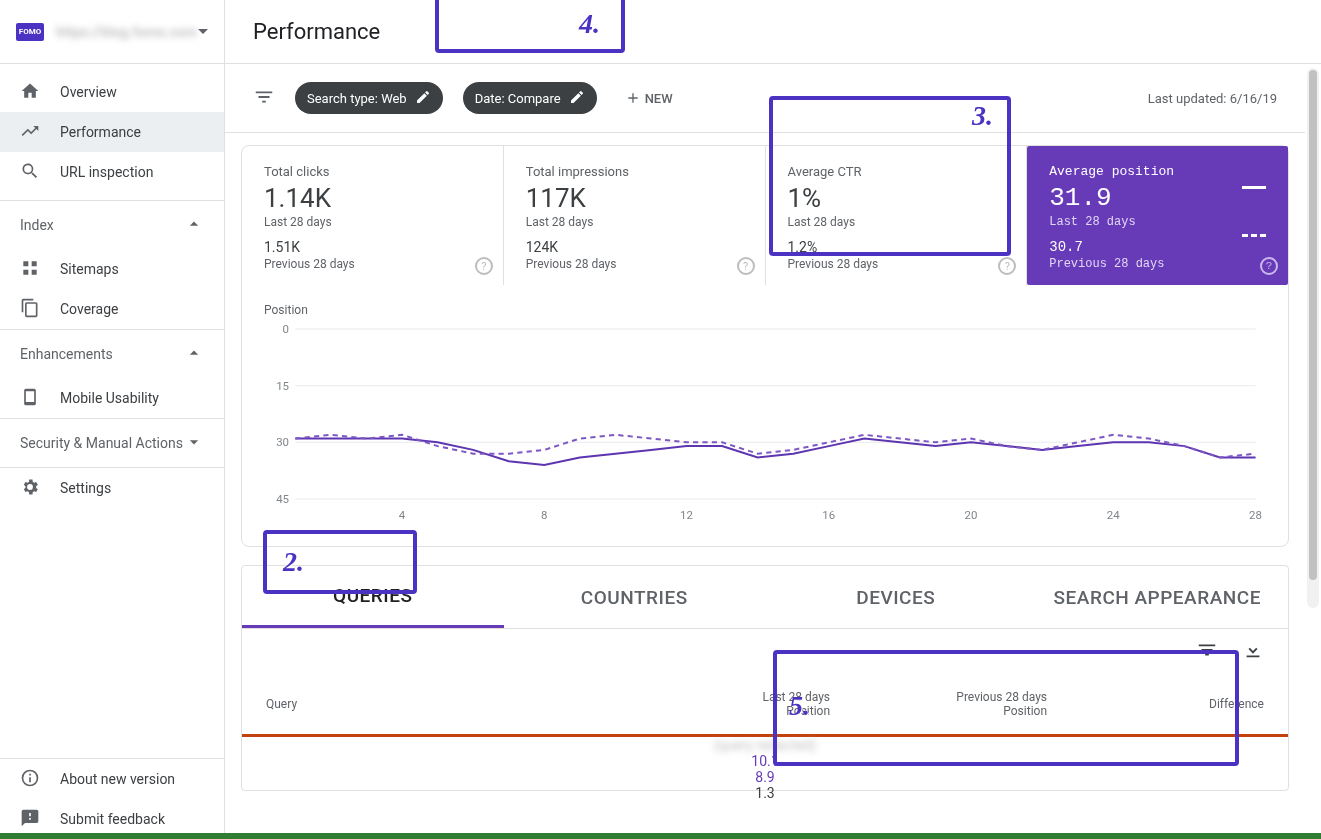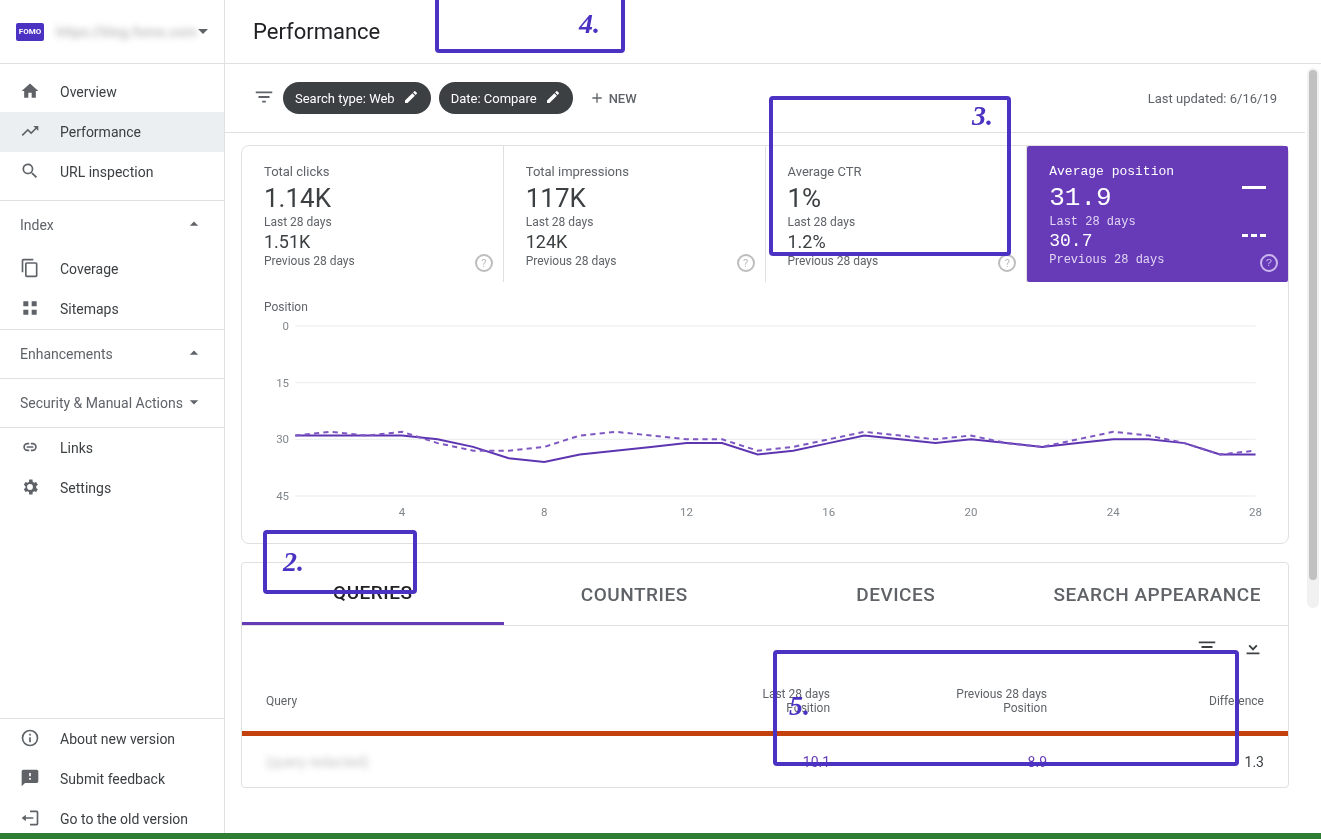--- a/index.html
+++ b/index.html
@@ -82,21 +82,21 @@
     height: 64px;
     display: flex; align-items: center;
     padding: 0 28px;
     border-bottom: 1px solid #e0e0e0;
   }
   .page-title { font-size: 22px; font-weight: 400; color: #202124; }
   .content-scroll { flex: 1; overflow-y: auto; background: #fff; padding-right: 16px; }
   .filter-row {
     display: flex; align-items: center;
     padding: 18px 28px;
-    gap: 8px;
+    gap: 20px;
     border-bottom: 1px solid #e0e0e0;
   }
   .chip {
     background: #3c4043; color: #fff;
     border-radius: 16px; height: 32px;
     display: inline-flex; align-items: center;
     padding: 0 12px; font-size: 13px;
     gap: 8px; cursor: pointer;
   }
   .chip .pencil svg { width: 16px; height: 16px; fill: #fff; }
@@ -125,21 +125,21 @@
   .metric:last-child { border-right: none; font-family: Liberation Mono, monospace; }
   .metric.active {
     background: #673ab7; color: #fff;
     border-radius: 2px;
   }
   .metric .label { font-size: 13px; color: #5f6368; }
   .metric.active .label { color: #fff; }
   .metric .value { font-size: 26px; font-weight: 400; margin-top: 4px; }
   .metric .sub { font-size: 12px; color: #5f6368; margin-top: 2px; }
   .metric.active .sub { color: #e1d7f4; }
-  .metric .value2 { font-size: 18px; margin-top: 2px; }
+  .metric .value2 { font-size: 14px; margin-top: 10px; }
   .metric .help {
     position: absolute; right: 10px; bottom: 10px;
     width: 18px; height: 18px; border-radius: 50%;
     border: 2px solid #bdbdbd;
     display: flex; align-items: center; justify-content: center;
     font-size: 11px; color: #bdbdbd;
   }
   .metric.active .help { border-color: #cbb8ee; color: #cbb8ee; }
   .metric .line-ind {
     position: absolute; right: 22px; top: 40px;
@@ -173,21 +173,21 @@
     display: flex; justify-content: flex-end; gap: 24px;
     padding: 10px 24px;
   }
   .table-toolbar svg { width: 22px; height: 22px; fill: #3c4043; cursor: pointer; }
   .table-header, .table-row {
     display: flex; align-items: center;
     padding: 0 24px;
     height: 56px;
   }
   .table-header { color: #5f6368; font-size: 12px; height: 60px; }
-  .table-row { border-top: 5px solid #c2410c; font-size: 14px; }
+  .table-row { border-top: 3px solid #c2410c; font-size: 14px; flex-direction: column; }
   .col-query { flex: 1.6; }
   .col { flex: 1; text-align: right; }
   .col .two-line { display: inline-block; text-align: right; }
   .col .two-line span { display: block; }
   .query-blur { color: #c1c1c1; filter: blur(3px); }
   
   .callout {
     position: absolute; border: 4px solid #4b32c3; border-radius: 4px;
     pointer-events: none;
   }
@@ -242,79 +242,73 @@
 
     <div class="nav-divider"></div>
     <div class="section-header">
       <span>Index</span>
       <span class="chevron"><svg viewBox="0 0 24 24">
             <path d="M7 14l5-5 5 5z"></path>
           </svg></span>
     </div>
     <div class="nav-item">
       <span class="icon"><svg viewBox="0 0 24 24">
-            <path d="M16 1H4a2 2 0 00-2 2v14h2V3h12V1zm3 4H8a2 2 0 00-2 2v14a2 2 0 002 2h11a2 2 0 002-2V7a2 2 0 00-2-2zm0 16H8V7h11v14z"></path>
-          </svg></span>
-      <span>Coverage</span>
+            <path d="M4 4h6v6H4zM14 4h6v6h-6zM4 14h6v6H4zM14 14h6v6h-6z"></path>
+          </svg></span>
+      <span>Sitemaps</span>
     </div>
     <div class="nav-item">
       <span class="icon"><svg viewBox="0 0 24 24">
-            <path d="M4 4h6v6H4zM14 4h6v6h-6zM4 14h6v6H4zM14 14h6v6h-6z"></path>
-          </svg></span>
-      <span>Sitemaps</span>
+            <path d="M16 1H4a2 2 0 00-2 2v14h2V3h12V1zm3 4H8a2 2 0 00-2 2v14a2 2 0 002 2h11a2 2 0 002-2V7a2 2 0 00-2-2zm0 16H8V7h11v14z"></path>
+          </svg></span>
+      <span>Coverage</span>
     </div>
 
     <div class="nav-divider"></div>
     <div class="section-header">
       <span>Enhancements</span>
       <span class="chevron"><svg viewBox="0 0 24 24">
             <path d="M7 14l5-5 5 5z"></path>
           </svg></span>
     </div>
+    <div class="nav-item">
+      <span class="icon"><svg viewBox="0 0 24 24">
+            <path d="M7 2h10a2 2 0 012 2v16a2 2 0 01-2 2H7a2 2 0 01-2-2V4a2 2 0 012-2zm0 3v13h10V5H7z"></path>
+          </svg></span>
+      <span>Mobile Usability</span>
+    </div>
 
     <div class="nav-divider"></div>
     <div class="section-header">
       <span>Security &amp; Manual Actions</span>
       <span class="chevron"><svg viewBox="0 0 24 24">
             <path d="M7 10l5 5 5-5z"></path>
           </svg></span>
     </div>
 
     <div class="nav-divider"></div>
     <div class="nav-item">
       <span class="icon"><svg viewBox="0 0 24 24">
-            <path d="M3.9 12a5 5 0 015-5H11v2H8.9a3 3 0 000 6H11v2H8.9a5 5 0 01-5-5zm9.1-5h2.1a5 5 0 010 10H13v-2h2.1a3 3 0 000-6H13V7zm-5 4h8v2H8z"></path>
-          </svg></span>
-      <span>Links</span>
-    </div>
-    <div class="nav-item">
-      <span class="icon"><svg viewBox="0 0 24 24">
             <path d="M19.4 13a7.5 7.5 0 000-2l2-1.6-2-3.4-2.4 1a7.3 7.3 0 00-1.7-1L15 3h-4l-.3 2.9a7.3 7.3 0 00-1.7 1l-2.4-1-2 3.4L6.6 11a7.5 7.5 0 000 2l-2 1.6 2 3.4 2.4-1c.5.4 1.1.8 1.7 1L11 21h4l.3-2.9c.6-.3 1.2-.6 1.7-1l2.4 1 2-3.4-2-1.6zM12 15.5A3.5 3.5 0 1112 8.5a3.5 3.5 0 010 7z"></path>
           </svg></span>
       <span>Settings</span>
     </div>
 
     <div class="bottom-nav">
       <div class="nav-item">
         <span class="icon"><svg viewBox="0 0 24 24">
               <path d="M11 7h2v2h-2zm0 4h2v6h-2zm1-9a10 10 0 100 20 10 10 0 000-20zm0 18a8 8 0 110-16 8 8 0 010 16z"></path>
             </svg></span>
         <span>About new version</span>
       </div>
       <div class="nav-item">
         <span class="icon"><svg viewBox="0 0 24 24">
               <path d="M20 2H4a2 2 0 00-2 2v18l4-4h14a2 2 0 002-2V4a2 2 0 00-2-2zm-7 12h-2v-2h2v2zm0-4h-2V6h2v4z"></path>
             </svg></span>
         <span>Submit feedback</span>
-      </div>
-      <div class="nav-item">
-        <span class="icon"><svg viewBox="0 0 24 24">
-              <path d="M16 13v-2H7V8l-5 4 5 4v-3h9zM20 3h-8v2h8v14h-8v2h8a2 2 0 002-2V5a2 2 0 00-2-2z"></path>
-            </svg></span>
-        <span>Go to the old version</span>
       </div>
     </div>
   </aside>
 
   <main class="main">
     <div class="page-header">
       <h1 class="page-title">Performance</h1>
     </div>
 
     <div class="content-scroll">

